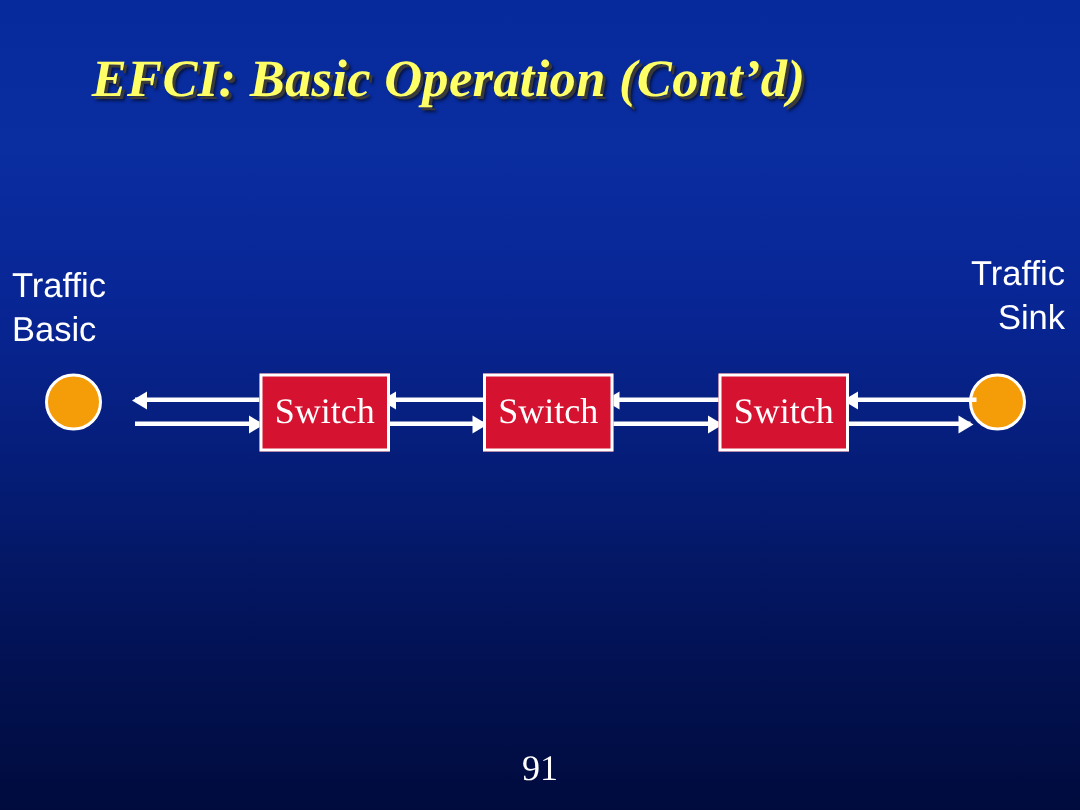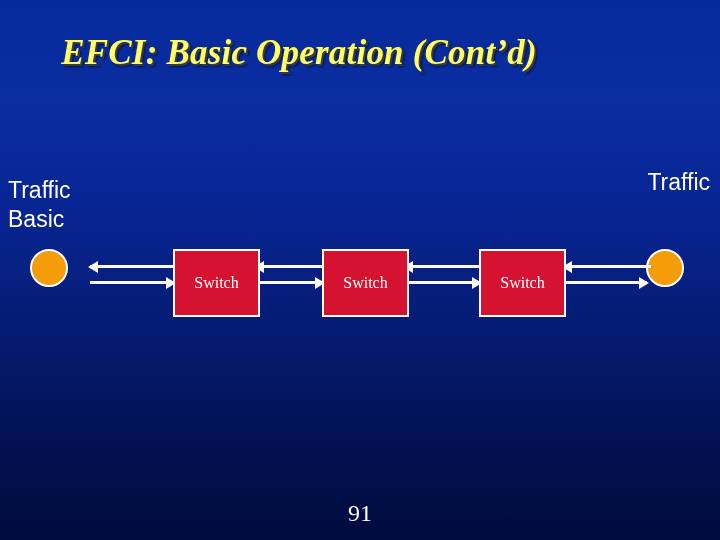--- a/index.html
+++ b/index.html
@@ -70,27 +70,27 @@
     top: 249px;
   }
   #endpoint-source { left: 30px; }
   #endpoint-sink  { left: 646px; }
 
   
   .switch-box {
     position: absolute;
     top: 249px;
     width: 87px;
-    height: 68px;
+    height: 52px;
     background: #d51230;
     border: 2px solid #ffffff;
     box-sizing: border-box;
     color: #ffffff;
     font-family: "Liberation Serif", "DejaVu Serif", serif;
-    font-size: 16px;
+    font-size: 24px;
     display: flex;
     align-items: center;
     justify-content: center;
     z-index: 4;
   }
   #switch-1 { left: 173px; }
   #switch-2 { left: 322px; }
   #switch-3 { left: 479px; }
 
   
@@ -142,20 +142,21 @@
 
   <div id="title">EFCI: Basic Operation (Cont’d)</div>
 
   <div id="label-source" class="side-label">
     <span class="ln">Traffic</span>
     <span class="ln">Basic</span>
   </div>
 
   <div id="label-sink" class="side-label">
     <span class="ln">Traffic</span>
+    <span class="ln">Sink</span>
   </div>
 
   <div id="endpoint-source" class="endpoint"></div>
   <div id="endpoint-sink" class="endpoint"></div>
 
   <div class="link upper" style="left:90px; width:83px;"></div>
   <div class="arrowhead left" style="left:88px;"></div>
   <div class="link lower" style="left:90px; width:85px;"></div>
   <div class="arrowhead right" style="left:166px;"></div>
 

